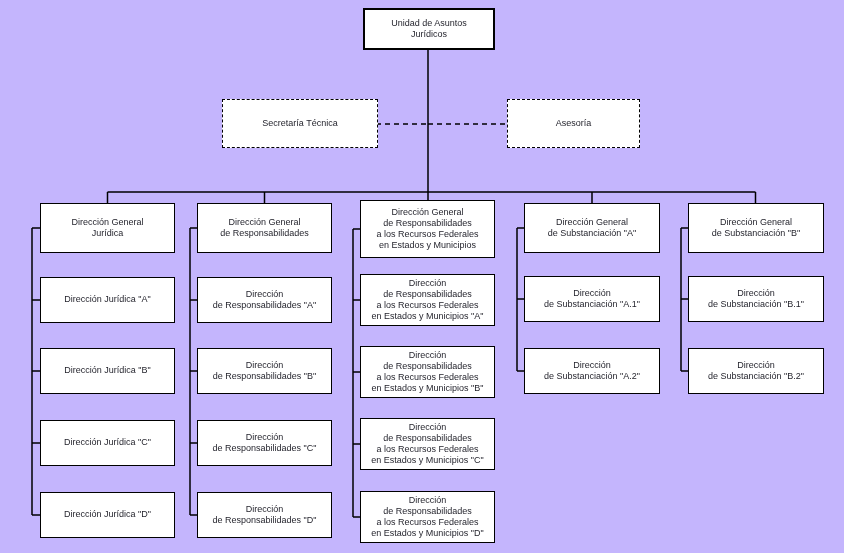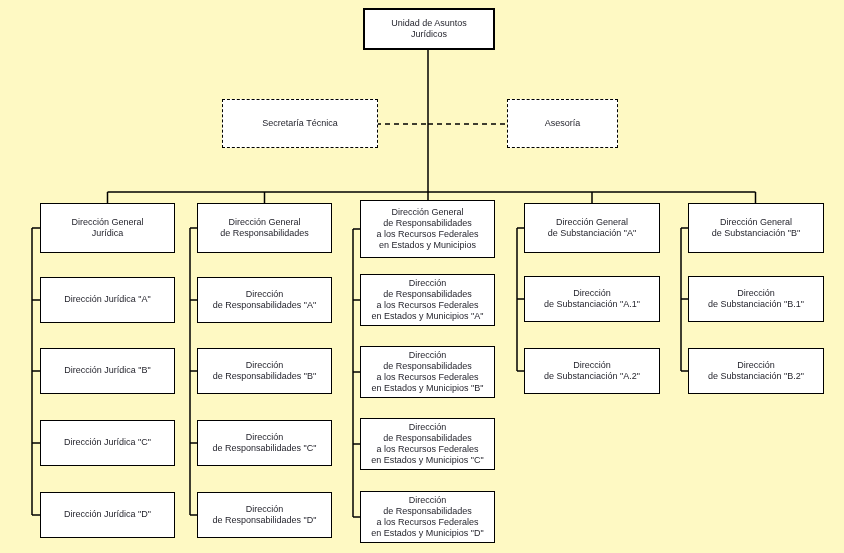--- a/index.html
+++ b/index.html
@@ -4,21 +4,21 @@
 <style>
   html, body {
     margin: 0;
     padding: 0;
     background: #ffffff;
   }
   #canvas {
     position: relative;
     width: 844px;
     height: 553px;
-    background: #fef9c3;
+    background: #c4b5fd;
     font-family: "Liberation Sans", sans-serif;
     overflow: hidden;
   }
   #connectors {
     position: absolute;
     left: 0;
     top: 0;
     width: 844px;
     height: 553px;
   }
@@ -92,21 +92,21 @@
     <line x1="681" y1="228" x2="688" y2="228"></line>
     <line x1="681" y1="228" x2="681" y2="371"></line>
     <line x1="681" y1="299" x2="688" y2="299"></line>
     <line x1="681" y1="371" x2="688" y2="371"></line>
   </svg>
 
   <div class="box root" style="left:363px; top:8px; width:132px; height:42px;">Unidad de Asuntos
 Jurídicos</div>
 
   <div class="box dashed" style="left:222px; top:99px; width:156px; height:49px;">Secretaría Técnica</div>
-  <div class="box dashed" style="left:507px; top:99px; width:111px; height:49px;">Asesoría</div>
+  <div class="box dashed" style="left:507px; top:99px; width:133px; height:49px;">Asesoría</div>
 
   <div class="box" style="left:40px; top:203px; width:135px; height:50px;">Dirección General
 Jurídica</div>
   <div class="box" style="left:197px; top:203px; width:135px; height:50px;">Dirección General
 de Responsabilidades</div>
   <div class="box" style="left:360px; top:200px; width:135px; height:58px;">Dirección General
 de Responsabilidades
 a los Recursos Federales
 en Estados y Municipios</div>
   <div class="box" style="left:524px; top:203px; width:136px; height:50px;">Dirección General

